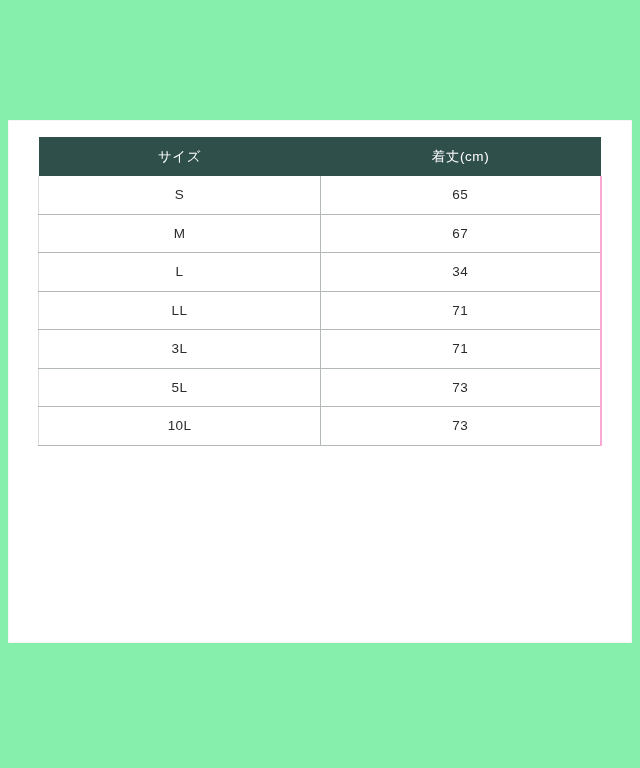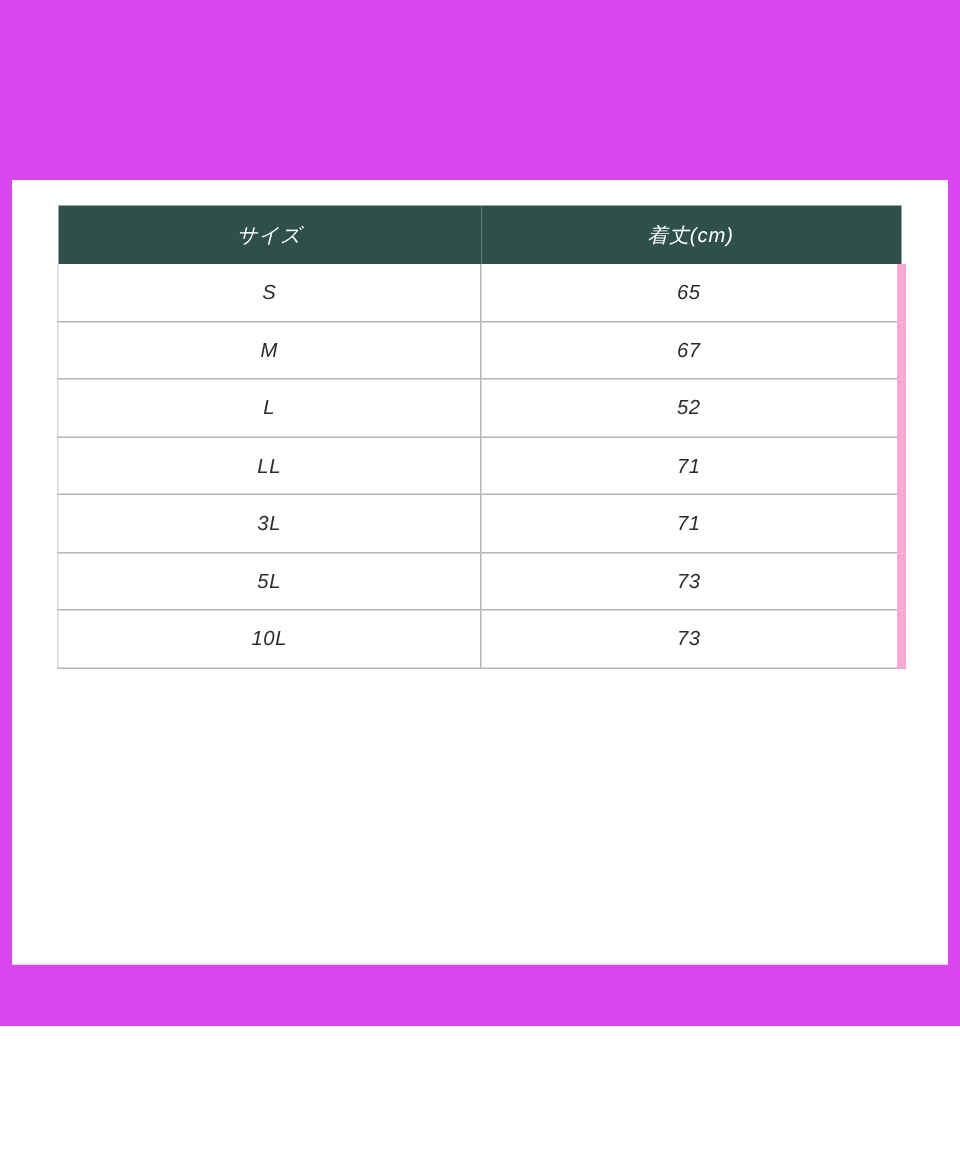--- a/index.html
+++ b/index.html
@@ -10,24 +10,23 @@
     width: 640px;
     height: 768px;
     background: #ffffff;
     font-family: "Liberation Sans", "DejaVu Sans", sans-serif;
     -webkit-font-smoothing: antialiased;
   }
 
   .page {
     position: relative;
     width: 640px;
-    height: 684px;
-    background: #d946ef;
+    height: 768px;
+    background: #86efac;
     overflow: hidden;
-    font-style: italic;
   }
 
   
   .outer-card {
     position: absolute;
     left: 8px;
     top: 120px;
     width: 624px;
     height: 523px;
     background: #ffffff;
@@ -80,21 +79,21 @@
     letter-spacing: 0.4px;
     vertical-align: middle;
   }
 
   table.size-table tbody td.cell-size {
     border-right: 1px solid #b3b8b8;
     border-left: 1px solid #d8dcdc;
   }
 
   table.size-table tbody td.cell-value {
-    border-right: 6px solid #f9a8d4;
+    border-right: 2px solid #f9a8d4;
     margin-top: 16px;
   }
 
   table.size-table tbody tr:last-child td {
     border-bottom: 1px solid #b3b8b8;
   }
 </style>
 </head>
 <body>
 
@@ -118,21 +117,21 @@
         <tr>
           <td class="cell-size">S</td>
           <td class="cell-value">65</td>
         </tr>
         <tr>
           <td class="cell-size">M</td>
           <td class="cell-value">67</td>
         </tr>
         <tr>
           <td class="cell-size">L</td>
-          <td class="cell-value">52</td>
+          <td class="cell-value">34</td>
         </tr>
         <tr>
           <td class="cell-size">LL</td>
           <td class="cell-value">71</td>
         </tr>
         <tr>
           <td class="cell-size">3L</td>
           <td class="cell-value">71</td>
         </tr>
         <tr>

